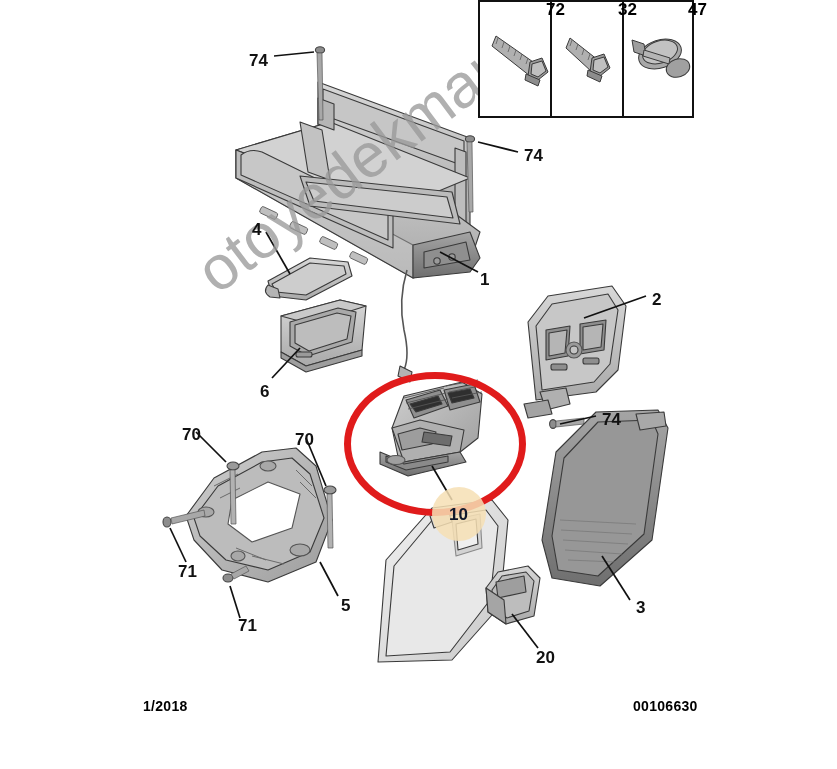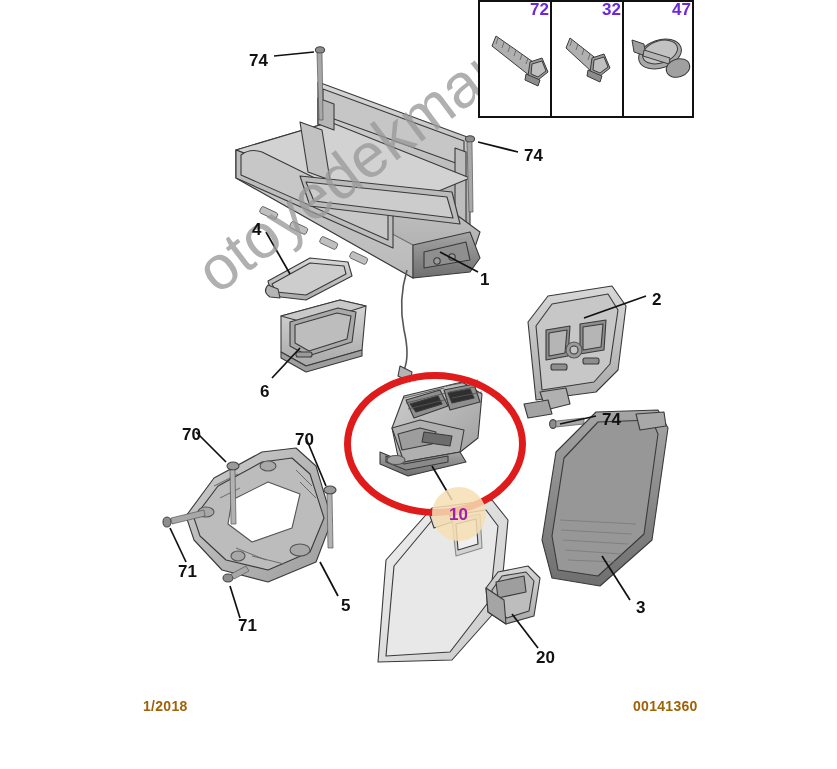--- a/index.html
+++ b/index.html
@@ -2,35 +2,35 @@
 <html><head>
 <meta charset="utf-8">
 <style>
   html,body{margin:0;padding:0;background:#ffffff;}
   body{width:837px;height:769px;position:relative;overflow:hidden;
        font-family:"Liberation Sans",sans-serif;}
   #stage{position:absolute;left:0;top:0;width:837px;height:769px;}
   svg.layer{position:absolute;left:0;top:0;width:837px;height:769px;}
   .lbl{position:absolute;font-weight:bold;color:#111;font-size:17px;
        font-family:"Liberation Sans",sans-serif;white-space:nowrap;}
-  .footer-txt{position:absolute;font-weight:bold;font-size:14px;color:#a16207;
+  .footer-txt{position:absolute;font-weight:bold;font-size:14px;color:#000000;
        font-family:"Liberation Sans",sans-serif;letter-spacing:.3px;}
   .wm{position:absolute;left:183px;top:250px;width:470px;height:470px;
       pointer-events:none;}
   .wm span{display:block;transform:rotate(-37deg);transform-origin:left top;
       font-size:62px;color:#9a9a9a;opacity:.78;font-weight:400;
       font-family:"Liberation Sans",sans-serif;white-space:nowrap;}
   .wmdot{position:absolute;left:432px;top:487px;width:54px;height:54px;
       border-radius:50%;background:#f6dfb4;opacity:.85;}
   .redellipse{position:absolute;left:344px;top:372px;width:182px;height:144px;
       border:7px solid #e01b1b;border-radius:50%;box-sizing:border-box;}
   .fbox{position:absolute;left:478px;top:0px;width:216px;height:118px;
       border:2px solid #111;box-sizing:border-box;background:#fff;}
   .fbox .divider{position:absolute;top:0;bottom:0;width:2px;background:#111;}
-  .fnum{position:absolute;font-weight:bold;font-size:17px;color:#6d28d9;}
+  .fnum{position:absolute;font-weight:bold;font-size:17px;color:#000000;margin-left:16px;}
 </style>
 </head>
 <body>
 
 <div id="stage">
 
   <svg class="layer" viewBox="0 0 837 769">
     <defs>
       <linearGradient id="gMet" x1="0" y1="0" x2="0" y2="1">
         <stop offset="0" stop-color="#d8d8d8"></stop>
@@ -303,25 +303,25 @@
     <div class="fnum" style="left:192px;top:-2px;">47</div>
   </div>
 
   <div class="lbl" style="left:249px;top:51px">74</div>
   <div class="lbl" style="left:524px;top:146px">74</div>
   <div class="lbl" style="left:602px;top:410px">74</div>
   <div class="lbl" style="left:252px;top:220px">4</div>
   <div class="lbl" style="left:260px;top:382px">6</div>
   <div class="lbl" style="left:480px;top:270px">1</div>
   <div class="lbl" style="left:652px;top:290px">2</div>
-  <div class="lbl" style="left:449px;top:505px;color:#a21caf">10</div>
+  <div class="lbl" style="left:449px;top:505px;color:#0f172a">10</div>
   <div class="lbl" style="left:182px;top:425px">70</div>
   <div class="lbl" style="left:295px;top:430px">70</div>
   <div class="lbl" style="left:178px;top:562px">71</div>
   <div class="lbl" style="left:238px;top:616px">71</div>
   <div class="lbl" style="left:341px;top:596px">5</div>
   <div class="lbl" style="left:636px;top:598px">3</div>
   <div class="lbl" style="left:536px;top:648px">20</div>
 
   <div class="footer-txt" style="left:143px;top:698px">1/2018</div>
-  <div class="footer-txt" style="left:633px;top:698px">00141360</div>
+  <div class="footer-txt" style="left:633px;top:698px">00106630</div>
 
 </div>
 
 </body></html>

